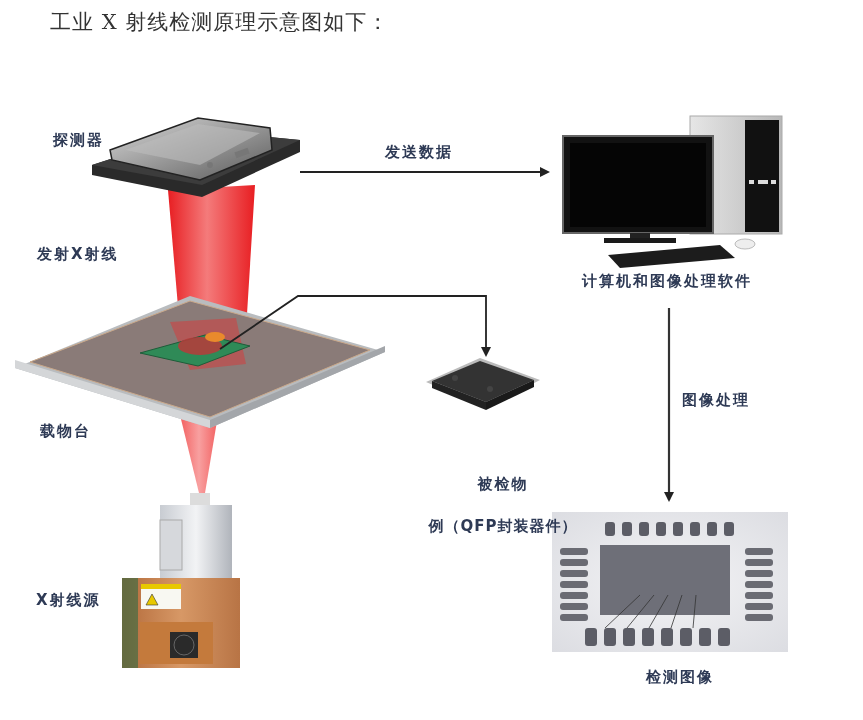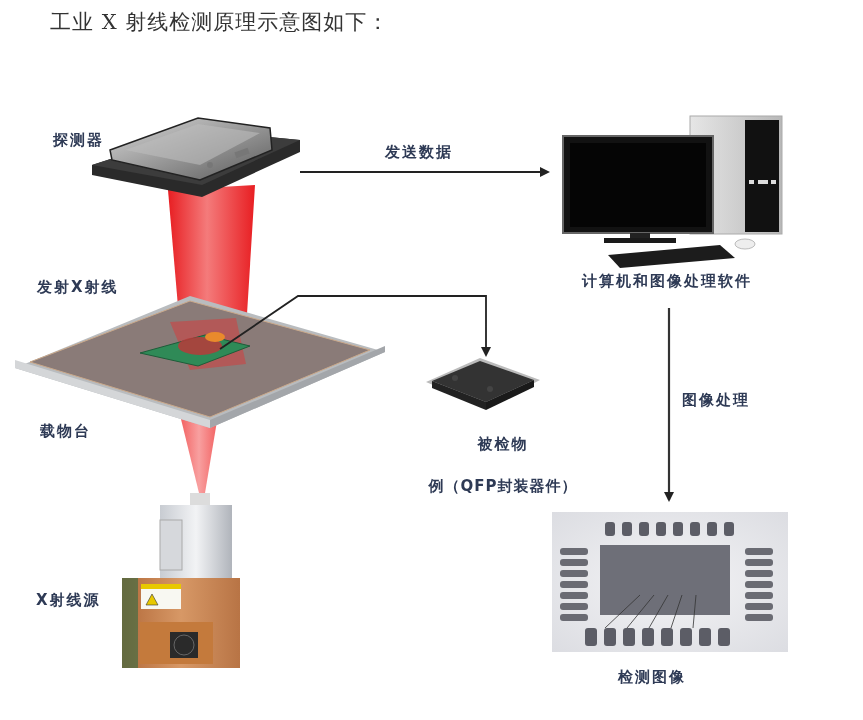--- a/index.html
+++ b/index.html
@@ -3,21 +3,21 @@
 <meta charset="utf-8">
 <style>
   html, body { margin:0; padding:0; background:#ffffff; }
   body { width:863px; height:720px; position:relative; overflow:hidden;
          font-family:"DejaVu Serif", serif; }
   .title { position:absolute; left:50px; top:8px; font-size:21px; color:#333;
            font-family:"DejaVu Serif", serif; letter-spacing:1px; }
   .lbl { position:absolute; font-size:15px; color:#2e3a55; font-weight:bold;
          font-family:"DejaVu Sans", sans-serif; letter-spacing:2px; white-space:nowrap; }
   svg.stage { position:absolute; left:0; top:0; }
-  .center { text-align:center; }
+  .center { text-align:center;margin-top:40px; }
 </style>
 </head>
 <body>
 
 <div class="title">工业 X 射线检测原理示意图如下：</div>
 
 <svg class="stage" width="863" height="720" viewBox="0 0 863 720">
   <defs>
     <linearGradient id="beamGrad" x1="0" x2="1" y1="0" y2="0">
       <stop offset="0" stop-color="#e81e22"></stop>
@@ -174,21 +174,21 @@
     <rect x="141" y="584" width="40" height="25" fill="#f8f8f2"></rect>
     <rect x="141" y="584" width="40" height="5" fill="#e8c800"></rect>
     <polygon points="146,605 152,594 158,605" fill="#e8c800" stroke="#333" stroke-width="0.6"></polygon>
     <rect x="140" y="622" width="73" height="42" fill="#c47a3c"></rect>
     <rect x="170" y="632" width="28" height="26" fill="#2a2a2a"></rect>
     <circle cx="184" cy="645" r="10" fill="none" stroke="#666"></circle>
   </g>
 </svg>
 
 <div class="lbl" style="left:53px;top:131px;">探测器</div>
-<div class="lbl" style="left:37px;top:245px;margin-top:33px;">发射X射线</div>
+<div class="lbl" style="left:37px;top:245px;">发射X射线</div>
 <div class="lbl" style="left:40px;top:398px;margin-top:24px;">载物台</div>
 <div class="lbl" style="left:36px;top:583px;margin-top:8px;">X射线源</div>
 <div class="lbl" style="left:385px;top:143px;">发送数据</div>
 <div class="lbl" style="left:582px;top:272px;">计算机和图像处理软件</div>
 <div class="lbl" style="left:682px;top:391px;text-align:right;">图像处理</div>
 <div class="lbl center" style="left:418px;top:435px;width:170px;">被检物</div>
 <div class="lbl center" style="left:398px;top:477px;width:210px;letter-spacing:1px;">例（QFP封装器件）</div>
-<div class="lbl" style="left:618px;top:668px;">检测图像</div>
+<div class="lbl" style="left:646px;top:668px;">检测图像</div>
 
 </body></html>

